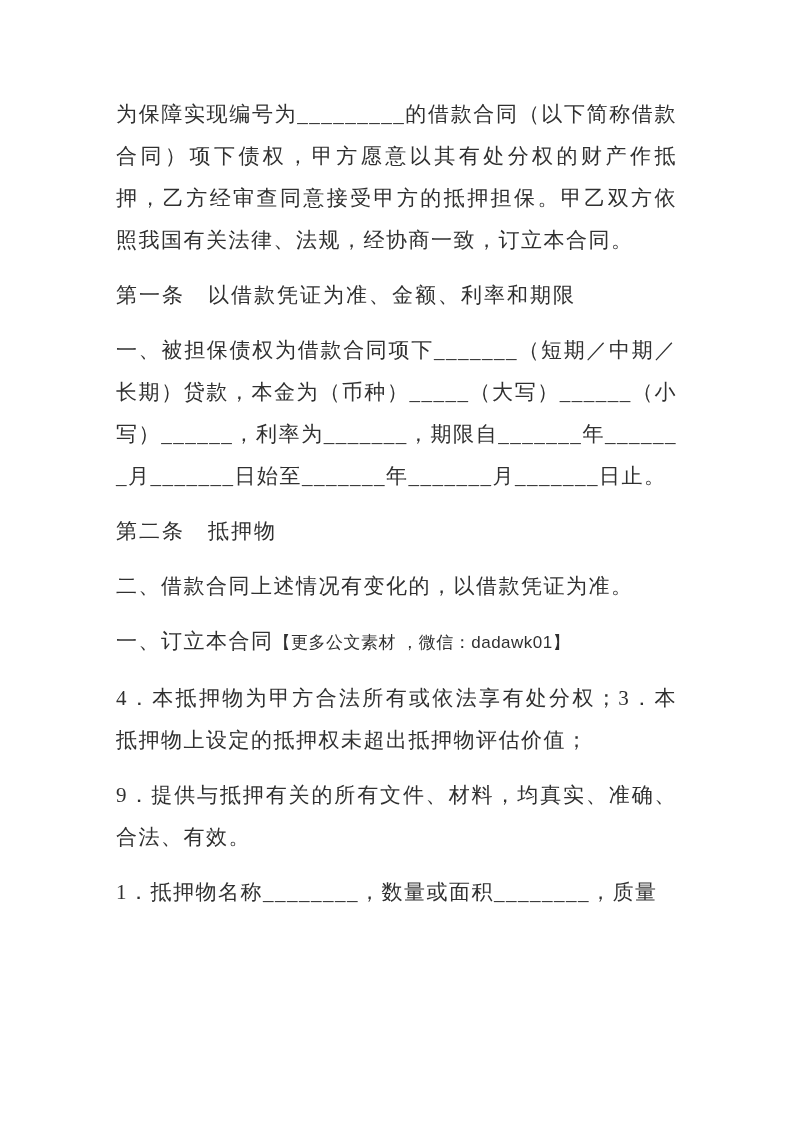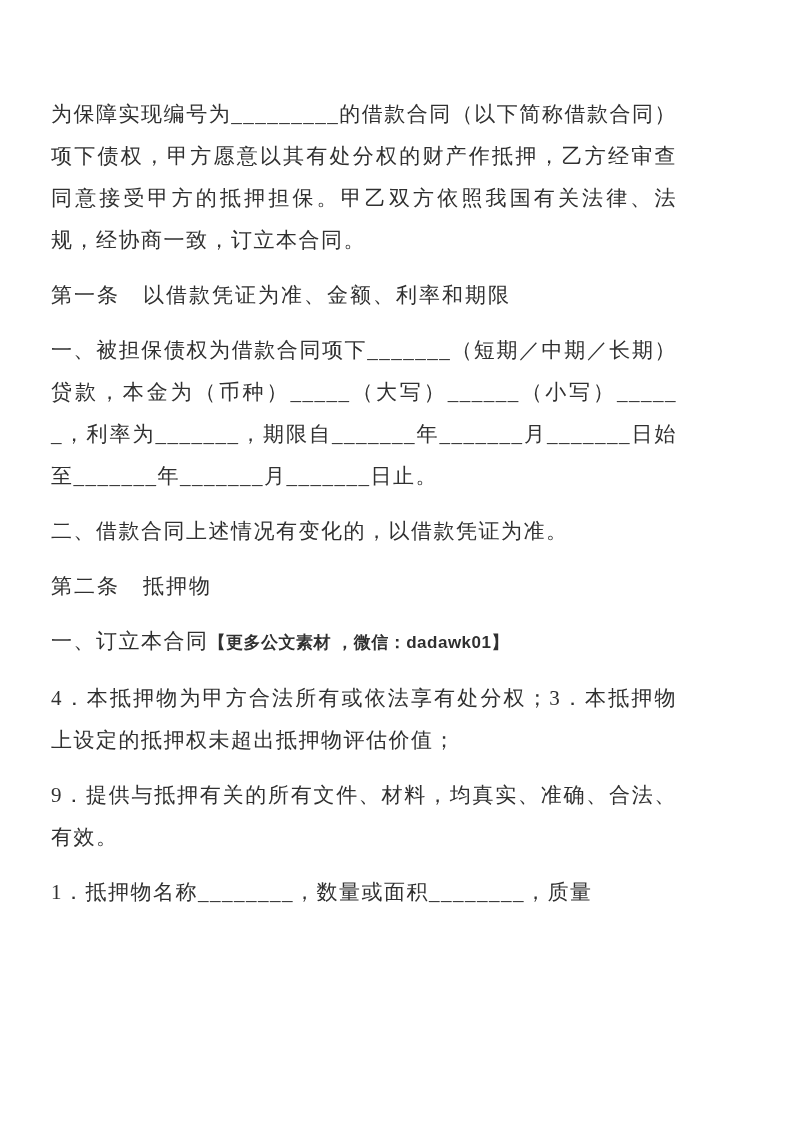--- a/index.html
+++ b/index.html
@@ -6,58 +6,57 @@
     margin: 0;
     padding: 0;
     background: #ffffff;
   }
   .page {
     position: relative;
     width: 793px;
     height: 1122px;
     background: #ffffff;
     box-sizing: border-box;
-    padding: 93px 116px 0 51px;
+    padding: 93px 116px 0 116px;
     overflow: hidden;
     font-family: "Liberation Serif", "DejaVu Serif", serif;
     font-size: 21px;
     line-height: 42px;
     color: #303030;
   }
   .para {
     margin: 0 0 13px 0;
     text-align: justify;
     text-justify: inter-character;
     letter-spacing: 1.5px;
     word-break: break-all;
   }
   .heading {
     letter-spacing: 2px;
   }
   .watermark {
     font-family: "Liberation Sans", "DejaVu Sans", sans-serif;
     font-size: 17px;
     letter-spacing: 0.5px;
-    font-weight: bold;
   }
 </style>
 </head>
 <body>
 
 <div class="page">
 
   <p class="para">为保障实现编号为_________的借款合同（以下简称借款合同）项下债权，甲方愿意以其有处分权的财产作抵押，乙方经审查同意接受甲方的抵押担保。甲乙双方依照我国有关法律、法规，经协商一致，订立本合同。</p>
 
   <p class="para heading">第一条　以借款凭证为准、金额、利率和期限</p>
 
   <p class="para">一、被担保债权为借款合同项下_______（短期／中期／长期）贷款，本金为（币种）_____（大写）______（小写）______，利率为_______，期限自_______年_______月_______日始至_______年_______月_______日止。</p>
 
+  <p class="para heading">第二条　抵押物</p>
+
   <p class="para">二、借款合同上述情况有变化的，以借款凭证为准。</p>
-
-  <p class="para heading">第二条　抵押物</p>
 
   <p class="para"><span>一、订立本合同</span><span class="watermark">【更多公文素材 ，微信：dadawk01】</span></p>
 
   <p class="para">4．本抵押物为甲方合法所有或依法享有处分权；3．本抵押物上设定的抵押权未超出抵押物评估价值；</p>
 
 
   <p class="para">9．提供与抵押有关的所有文件、材料，均真实、准确、合法、有效。</p>
 
 
   <p class="para">1．抵押物名称________，数量或面积________，质量</p>

